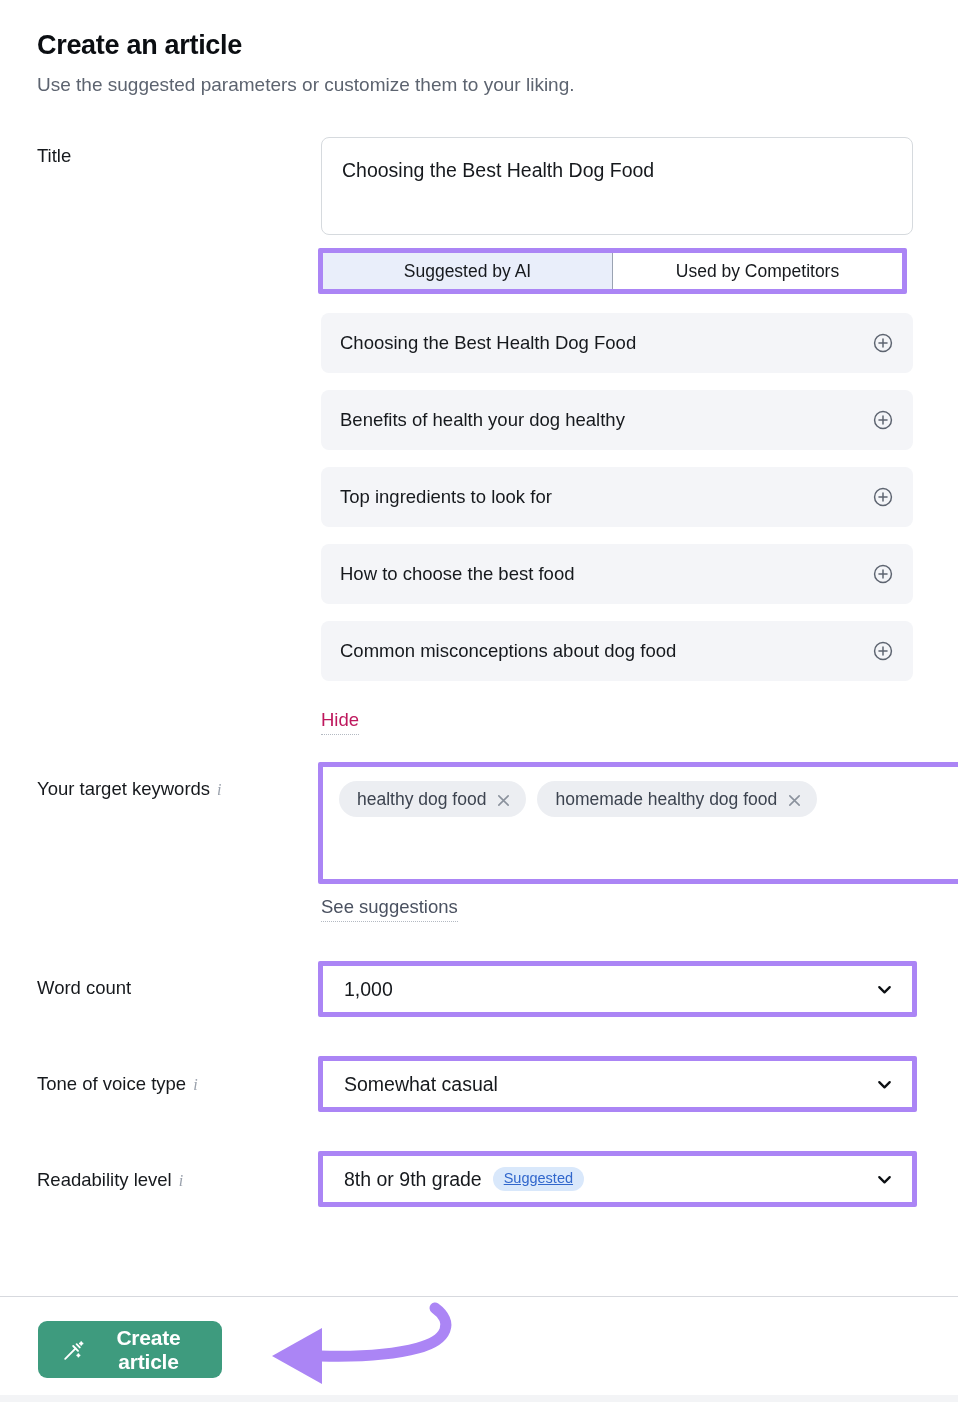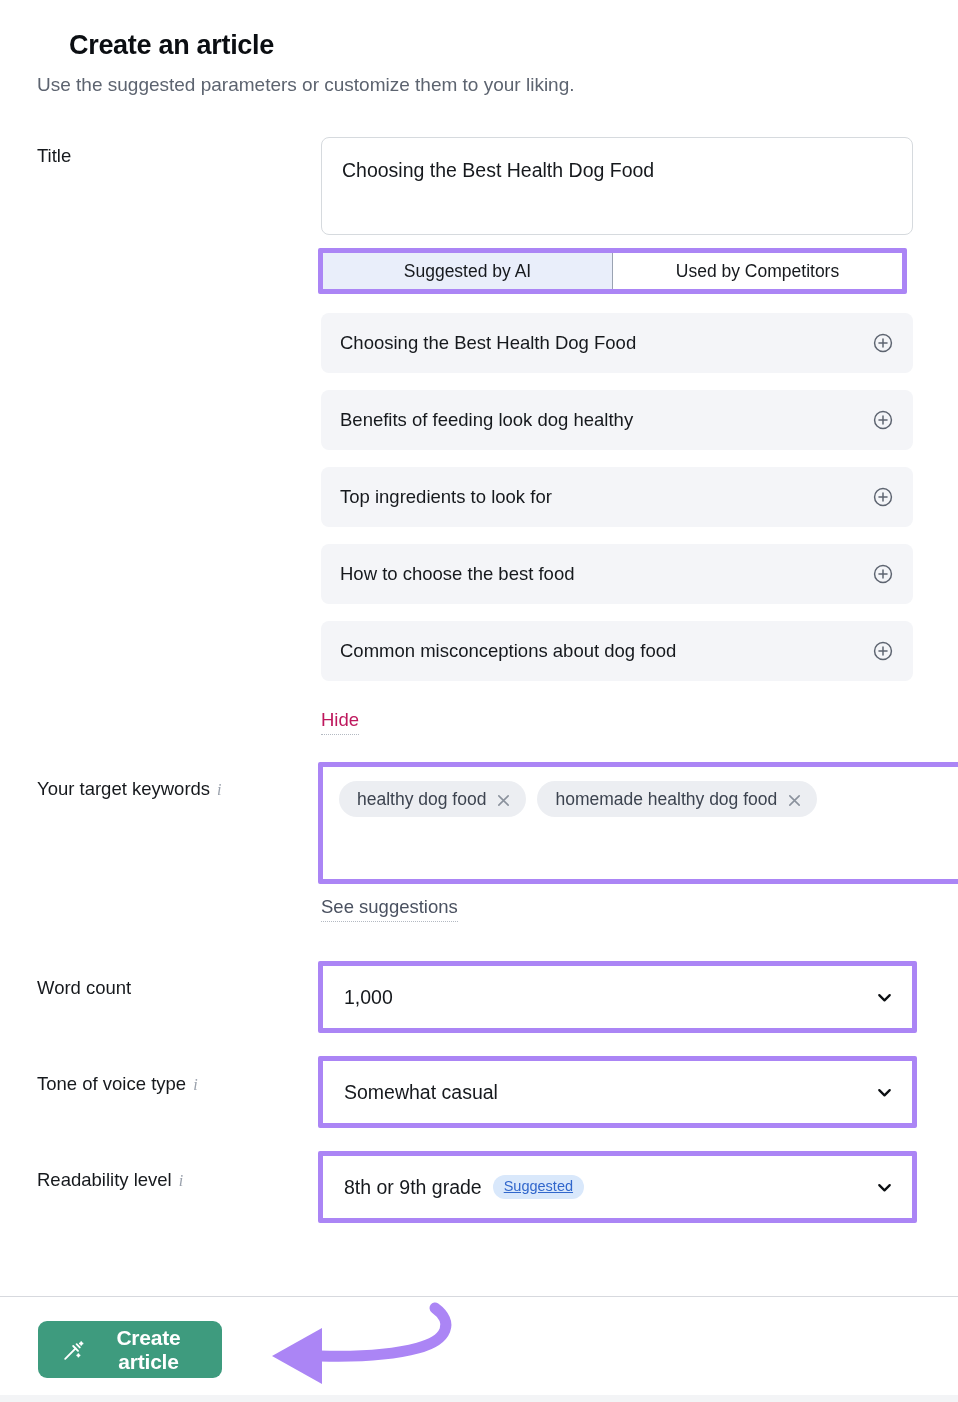--- a/index.html
+++ b/index.html
@@ -22,21 +22,20 @@
   }
 
   
   .header { position: absolute; left: 37px; top: 28px; width: 860px; }
   .page-title {
     font-size: 27px;
     font-weight: bold;
     letter-spacing: -0.3px;
     color: #0b0e12;
     line-height: 34px;
-    margin-left: 32px;
   }
   .page-subtitle {
     font-size: 19px;
     color: #5d6470;
     line-height: 26px;
     margin-top: 10px;
   }
   .row-label {
     position: absolute;
     left: 37px;
@@ -183,21 +182,21 @@
     top: 895px;
     font-size: 18.5px;
     color: #4a5160;
     border-bottom: 1px dotted #b3b9c2;
     padding-bottom: 2px;
     cursor: pointer;
     line-height: 24px;
   }
 
   
-  .sel-hl { left: 318px; top: 0; width: 599px; height: 72px; border-radius: 2px; }
+  .sel-hl { left: 318px; top: 0; width: 599px; height: 56px; border-radius: 2px; }
   .sel-inner {
     position: absolute;
     inset: 0;
     background: #ffffff;
     display: flex;
     align-items: center;
     padding: 0 18px 0 21px;
     cursor: pointer;
   }
   .sel-value {
@@ -308,21 +307,21 @@
       <span class="sugg-text">Choosing the Best Health Dog Food</span>
       <span class="plus-icon">
         <svg viewBox="0 0 24 24" width="22" height="22" fill="none" stroke="currentColor" stroke-width="1.6">
           <circle cx="12" cy="12" r="9.2"></circle>
           <path d="M12 7.6 V16.4 M7.6 12 H16.4" stroke-linecap="round"></path>
         </svg>
       </span>
     </div>
 
     <div class="sugg-row">
-      <span class="sugg-text">Benefits of feeding look dog healthy</span>
+      <span class="sugg-text">Benefits of health your dog healthy</span>
       <span class="plus-icon">
         <svg viewBox="0 0 24 24" width="22" height="22" fill="none" stroke="currentColor" stroke-width="1.6">
           <circle cx="12" cy="12" r="9.2"></circle>
           <path d="M12 7.6 V16.4 M7.6 12 H16.4" stroke-linecap="round"></path>
         </svg>
       </span>
     </div>
 
     <div class="sugg-row">
       <span class="sugg-text">Top ingredients to look for</span>

